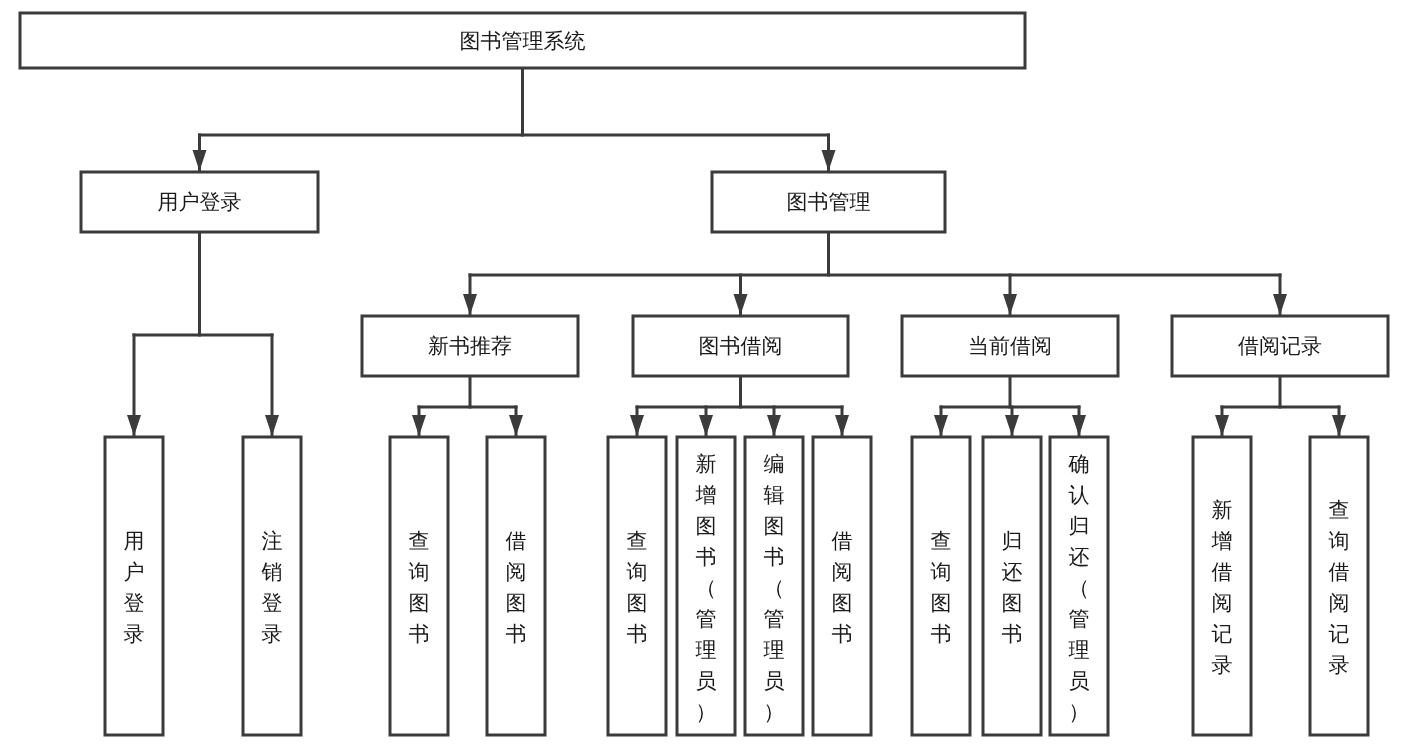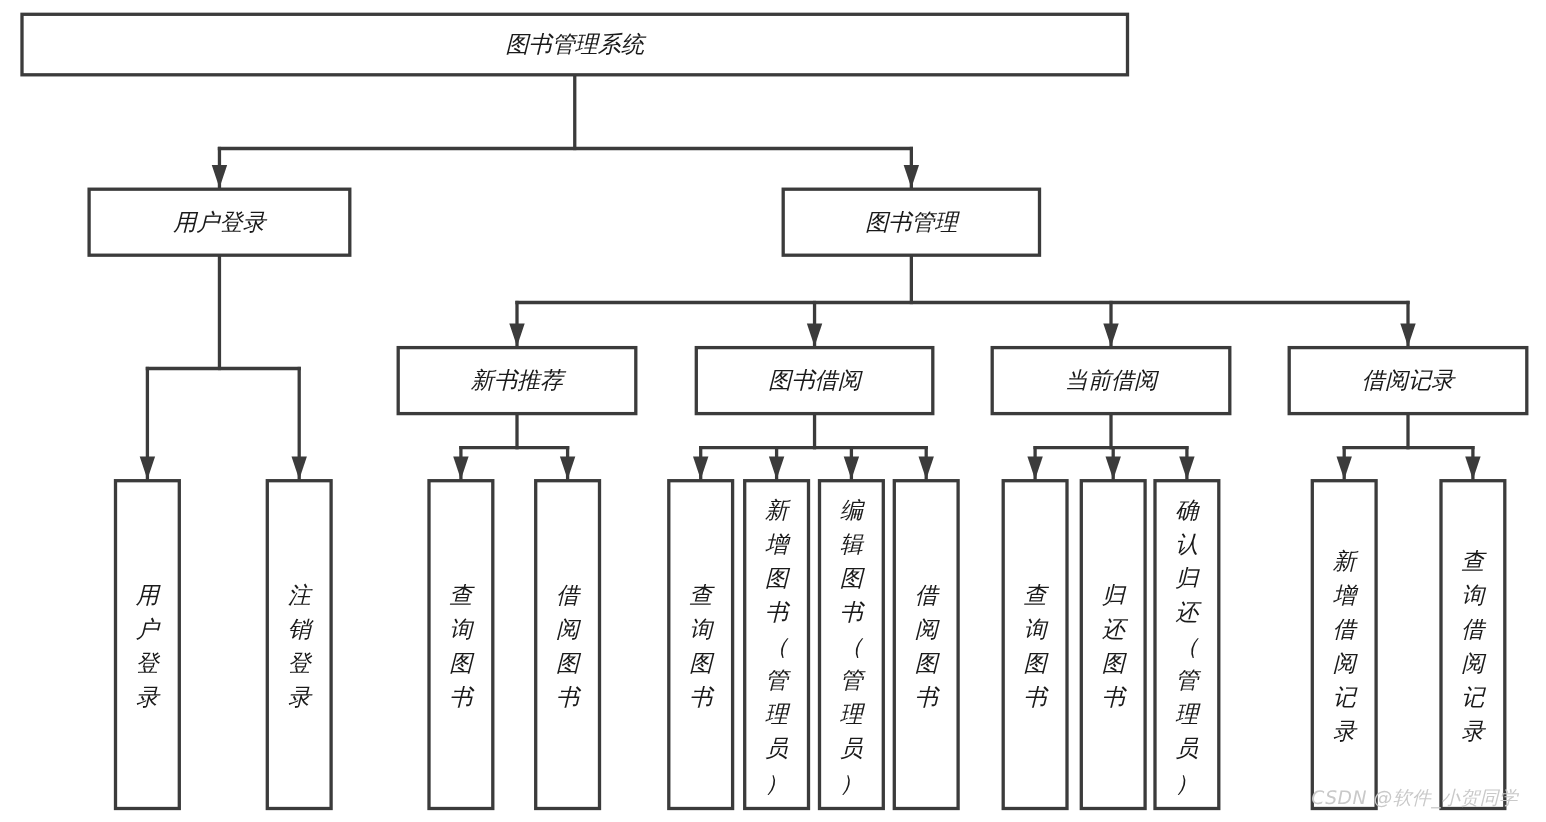--- a/index.html
+++ b/index.html
@@ -1,21 +1,21 @@
 <!DOCTYPE html>
 <html><head>
 <meta charset="utf-8">
 <style>
   html,body{margin:0;padding:0;background:#ffffff;}
   body{
     width:1405px;height:747px;
     font-family:"DejaVu Sans","Liberation Sans",sans-serif;
     overflow:hidden;
   }
-  #diagram-root{position:relative;width:1405px;height:747px;background:#fff;font-style:italic;}
+  #diagram-root{position:relative;width:1405px;height:747px;background:#fff;}
   svg#tree{position:absolute;left:0;top:0;width:1405px;height:747px;}
   .node-box{fill:#ffffff;stroke:#3b3b3b;stroke-width:3;}
   .edge{stroke:#3b3b3b;stroke-width:3;fill:none;stroke-linecap:square;}
   .arrow-head{fill:#3b3b3b;stroke:none;}
   .node-label{
     font-family:"DejaVu Sans","Liberation Sans",sans-serif;
     fill:#1a1a1a;
     font-size:21px;
     text-anchor:middle;
     dominant-baseline:middle;
@@ -173,14 +173,13 @@
         <g>
           <rect x="1193" y="437" width="58" height="298" class="node-box"></rect>
           <text x="1222" class="node-label-v"><tspan x="1222" y="517.18">新</tspan><tspan x="1222" y="548.18">增</tspan><tspan x="1222" y="579.18">借</tspan><tspan x="1222" y="610.18">阅</tspan><tspan x="1222" y="641.18">记</tspan><tspan x="1222" y="672.18">录</tspan></text>
         </g>
         <g>
           <rect x="1310" y="437" width="58" height="298" class="node-box"></rect>
           <text x="1339" class="node-label-v"><tspan x="1339" y="517.18">查</tspan><tspan x="1339" y="548.18">询</tspan><tspan x="1339" y="579.18">借</tspan><tspan x="1339" y="610.18">阅</tspan><tspan x="1339" y="641.18">记</tspan><tspan x="1339" y="672.18">录</tspan></text>
         </g>
       </g>
   </svg>
-  <div class="watermark">CSDN @软件_小贺同学</div>
 </div>
 
 </body></html>

